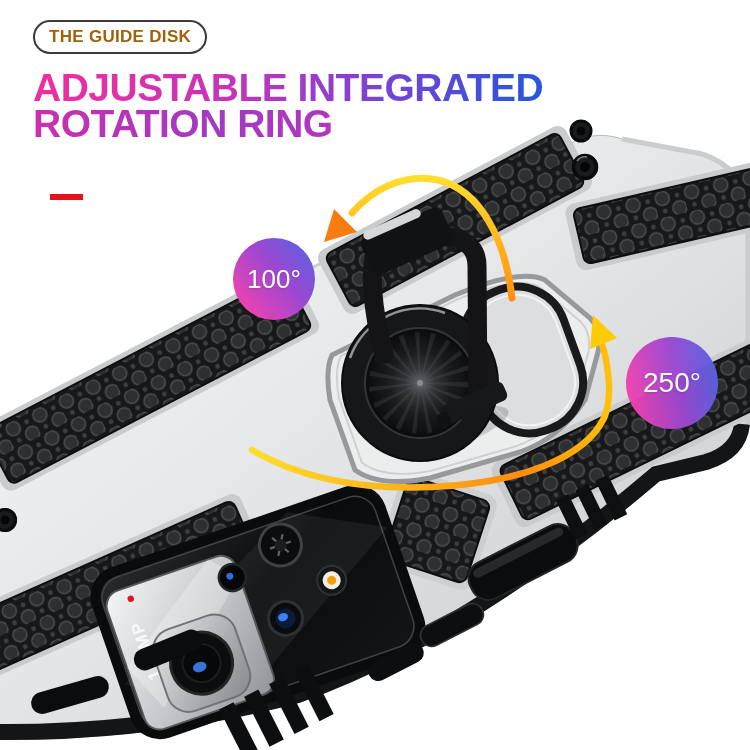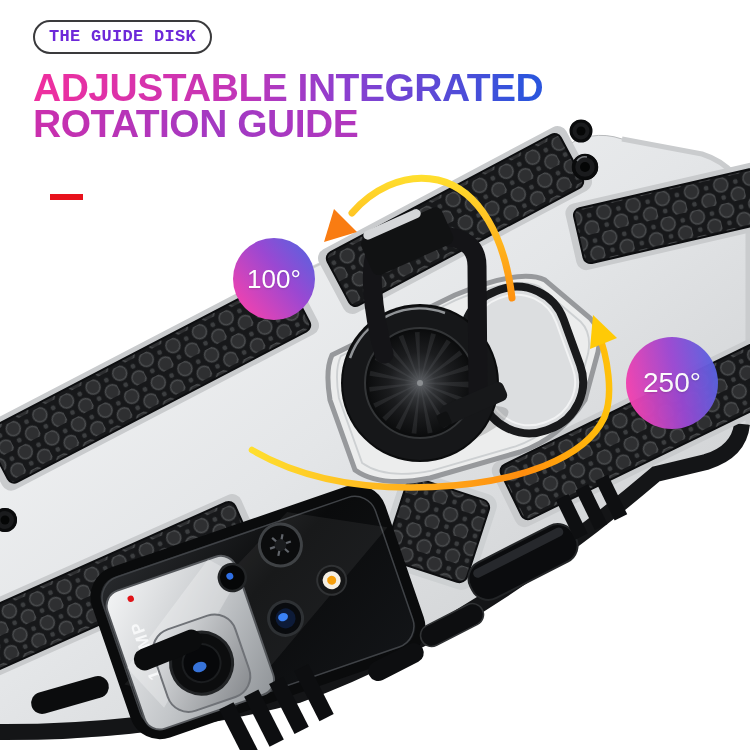--- a/index.html
+++ b/index.html
@@ -3,21 +3,21 @@
 <meta charset="utf-8">
 <style>
   html,body{margin:0;padding:0;}
   body{width:750px;height:750px;background:#fff;position:relative;overflow:hidden;
        font-family:"Liberation Sans",sans-serif;}
   .stage{position:absolute;inset:0;width:750px;height:750px;}
   svg.product{position:absolute;left:0;top:0;}
 
   .pill{position:absolute;left:33px;top:20px;height:30px;line-height:30px;padding:0 14px;
         border:2.5px solid #3a3a3c;border-radius:18px;font-size:17px;font-weight:bold;
-        color:#6d28d9;letter-spacing:.3px;background:#fff;white-space:nowrap;font-family:Liberation Mono, monospace;}
+        color:#a16207;letter-spacing:.3px;background:#fff;white-space:nowrap;}
 
   .headline{position:absolute;left:33px;top:70px;font-size:39px;font-weight:bold;
             letter-spacing:-.5px;line-height:36px;}
   .hl{background-clip:text;-webkit-background-clip:text;color:transparent;width:max-content;}
   .hl1{background-image:linear-gradient(92deg,var(--headline-pink,#ee2f9f) 2%,#c236b8 40%,#8a3fd0 62%,var(--headline-blue,#2b55dd) 97%);}
   .hl2{background-image:linear-gradient(92deg,var(--headline-pink,#ee2f9f) 2%,#b13ac0 70%,#8a3fd0 100%);}
   .hl3{background-image:linear-gradient(92deg,#cb2fad 0%,#a13ac4 60%,#b236bd 100%);}
 
   .dash{position:absolute;left:50px;top:194px;width:33px;height:6px;
         background:var(--underline-red,#e8111c);}
@@ -251,21 +251,21 @@
   <g>
     <path d="M252,450 C300,478 360,490 432,487 C520,483 585,458 604,418 C614,396 608,356 597,330" fill="none" stroke="url(#agrad2)" stroke-width="6.5" stroke-linecap="round"></path>
     <polygon points="593,315 617,338 590,349" fill="#ffca06"></polygon>
   </g>
 </svg>
 
 <div class="pill">THE GUIDE DISK</div>
 
 <div class="headline">
   <div class="hl hl1">ADJUSTABLE INTEGRATED</div>
-  <div class="hl hl3">ROTATION GUIDE</div>
+  <div class="hl hl3">ROTATION RING</div>
 </div>
 
 <div class="dash"></div>
 
 <div class="cbadge b100">100°</div>
 <div class="cbadge b360">250°</div>
 
 </div>
 
 </body></html>

